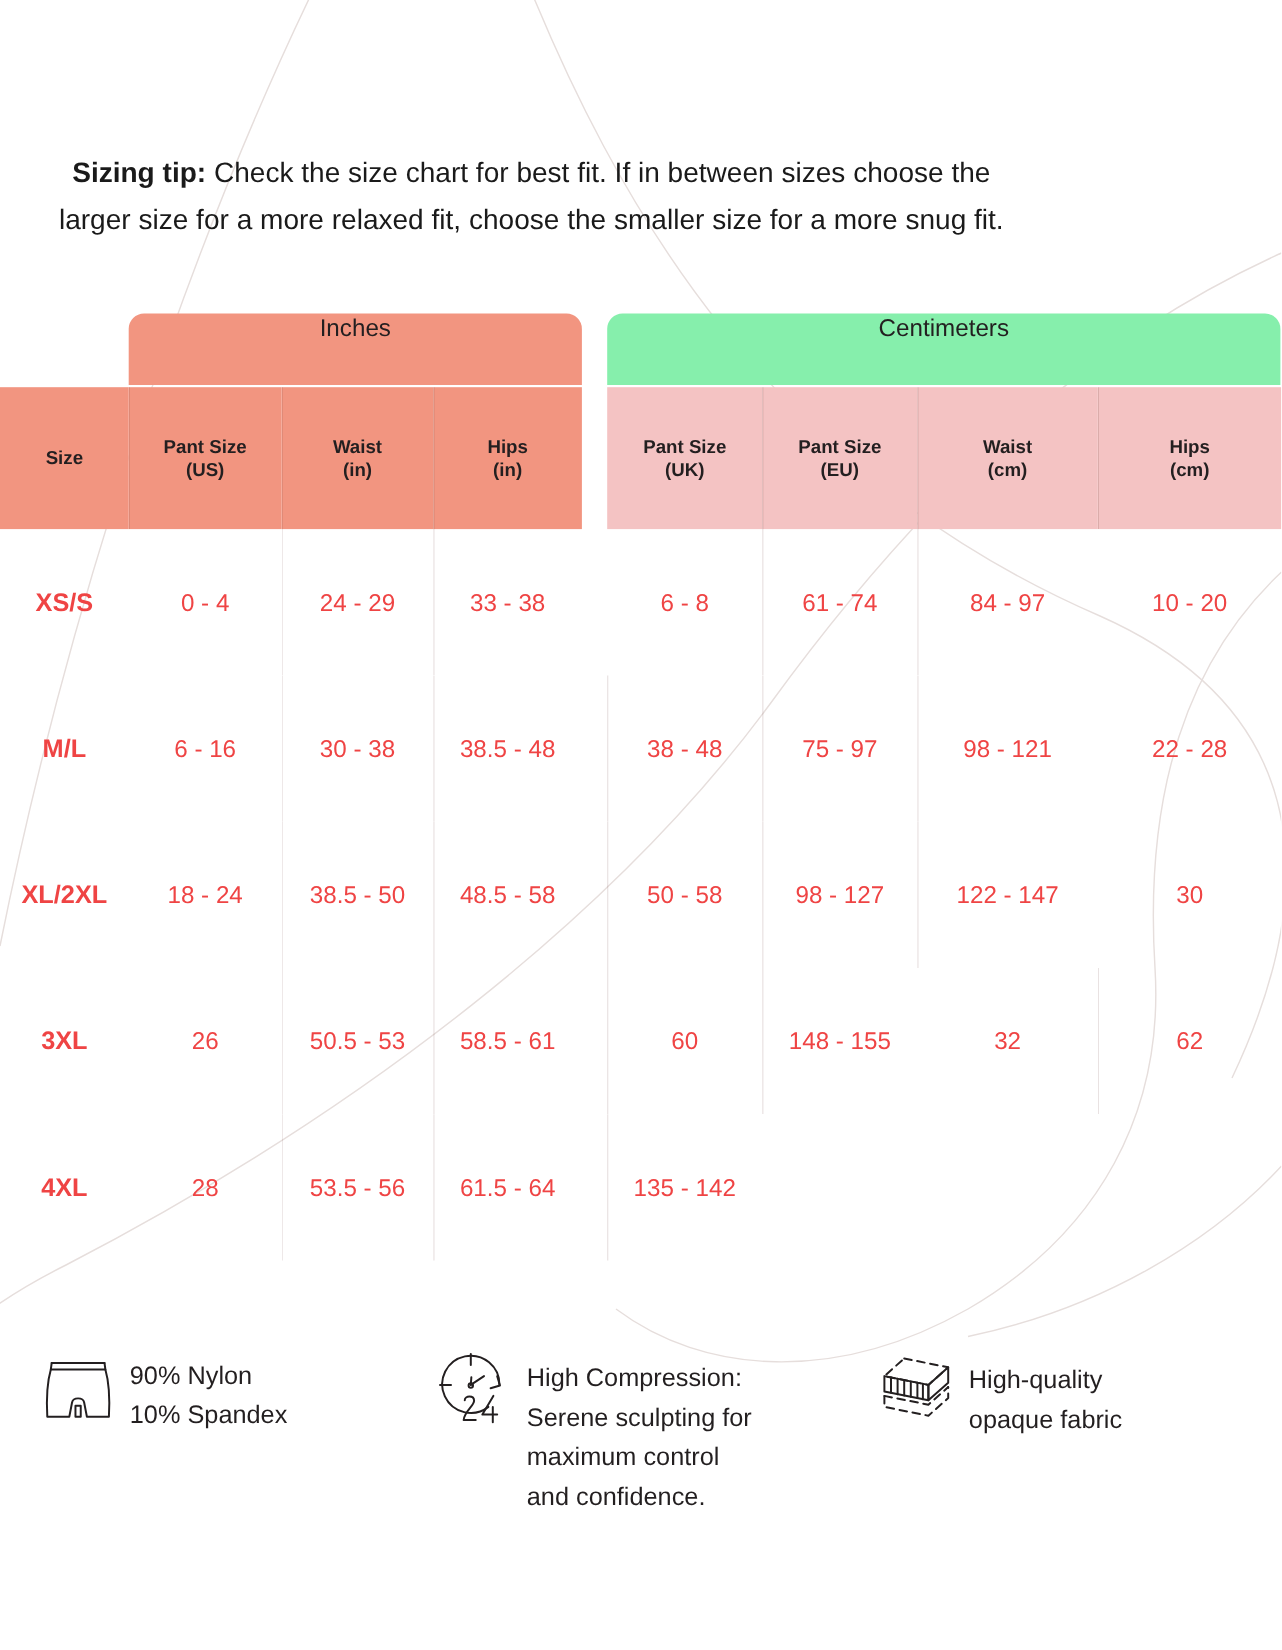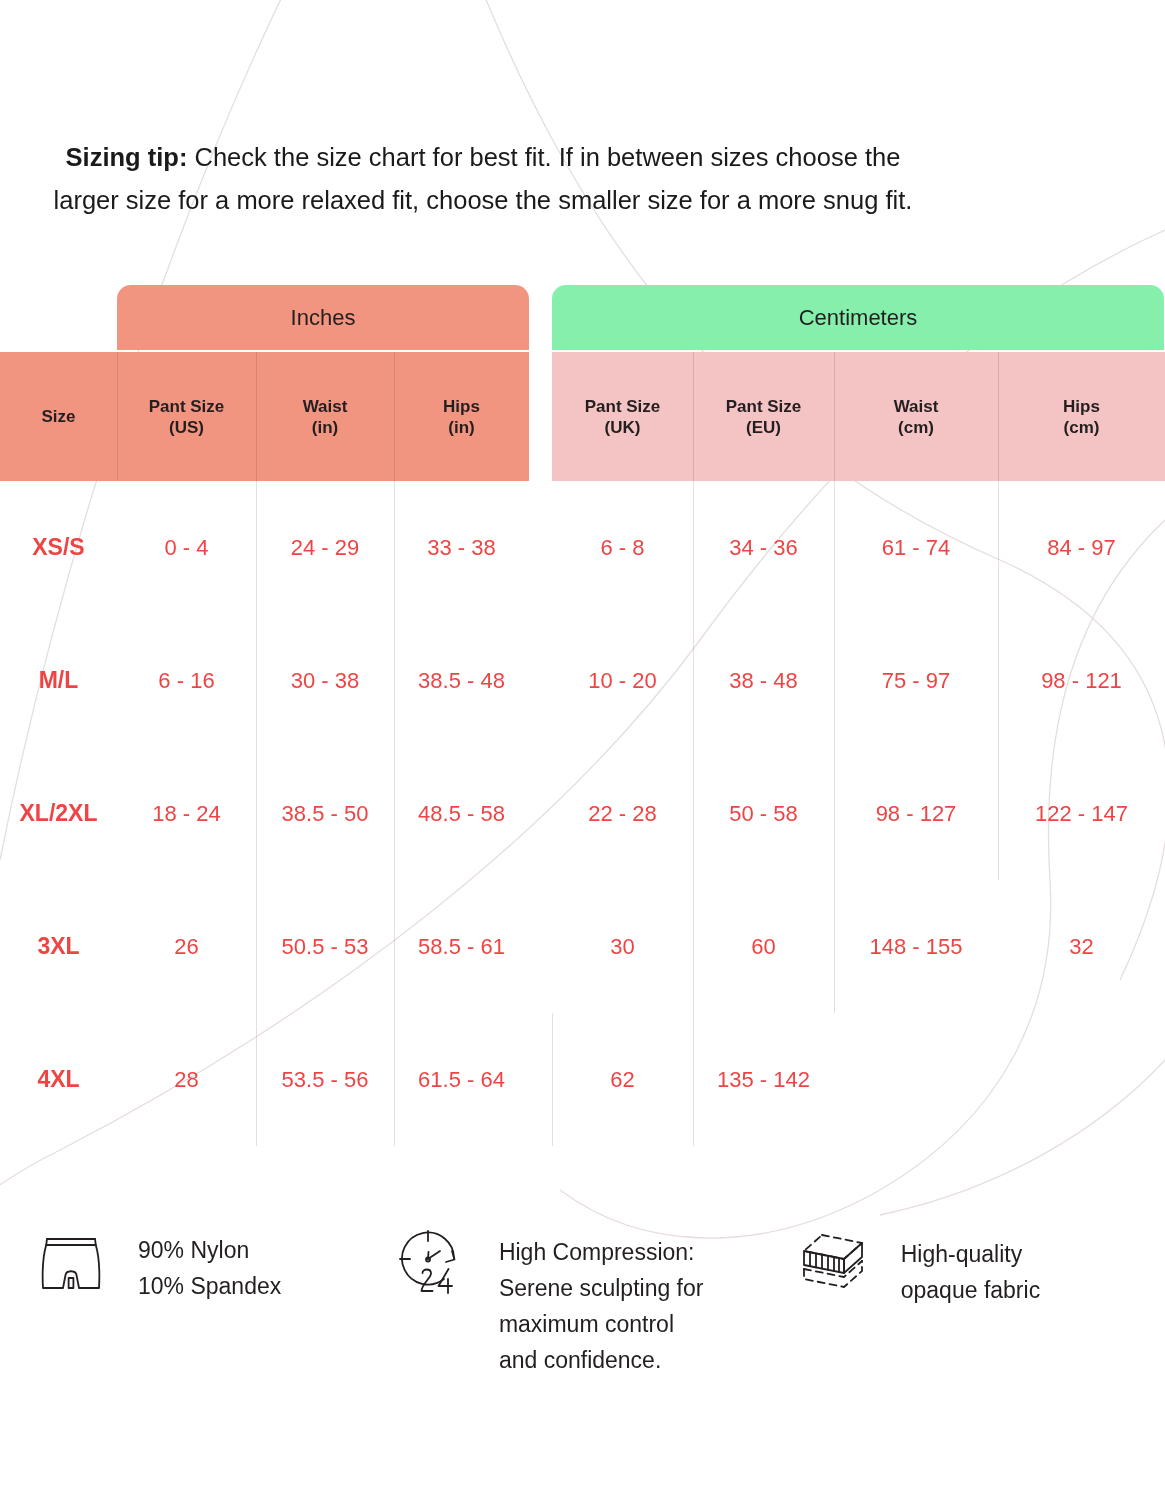--- a/index.html
+++ b/index.html
@@ -54,21 +54,20 @@
     width: 1165px;
     z-index: 2;
   }
 
   .unit-caps {
     position: absolute;
     top: 0;
     height: 65px;
     border-radius: 14px 14px 0 0;
     display: flex;
-    align-items: center;
     justify-content: center;
     font-size: 22px;
     color: #231f20;
   }
   #cap-inches {
     left: 117px;
     width: 412px;
     background: #F29580;
   }
   #cap-cm {
@@ -134,21 +133,21 @@
     top: 1222px;
     left: 0;
     width: 1165px;
     display: flex;
     z-index: 2;
     padding: 0 28px;
   }
   .feature {
     display: flex;
     align-items: flex-start;
-    gap: 24px;
+    gap: 4px;
   }
   #feat-0 { width: 370px; }
   #feat-1 { width: 412px; }
   #feat-2 { width: 355px; }
 
   .feature .ficon {
     flex: 0 0 auto;
     width: 86px;
     height: 86px;
     display: flex;
@@ -289,23 +288,20 @@
         <span><span>Waist</span><br>
         <span>(cm)</span></span>
       </div>
       <div class="hd cm">
         <span><span>Hips</span><br>
         <span>(cm)</span></span>
       </div>
 
       <div class="bc c-pcm r-odd">
           <span>6 - 8</span>
-        </div>
-      <div class="bc c-pcm r-odd">
-          <span>34 - 36</span>
         </div>
       <div class="bc c-mcm r-odd">
           <span>61 - 74</span>
         </div>
       <div class="bc c-mcm r-odd">
           <span>84 - 97</span>
         </div>
 
       <div class="bc c-pcm r-evn">
           <span>10 - 20</span>

